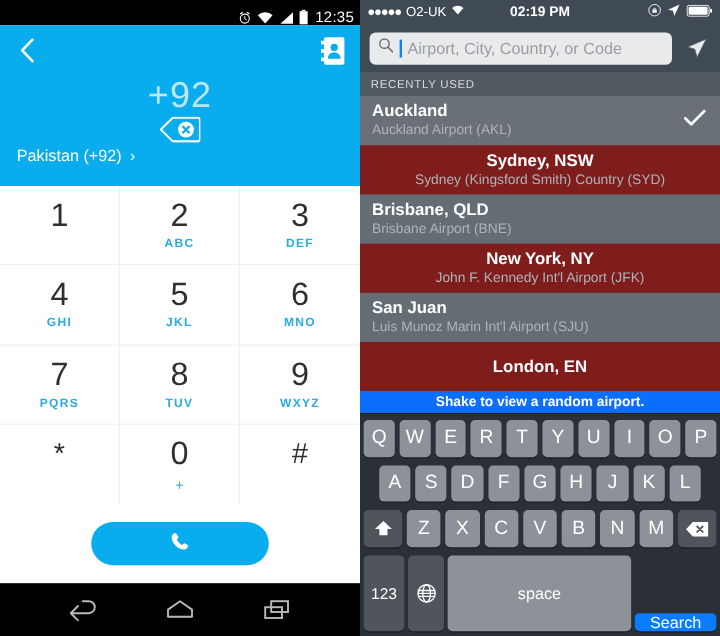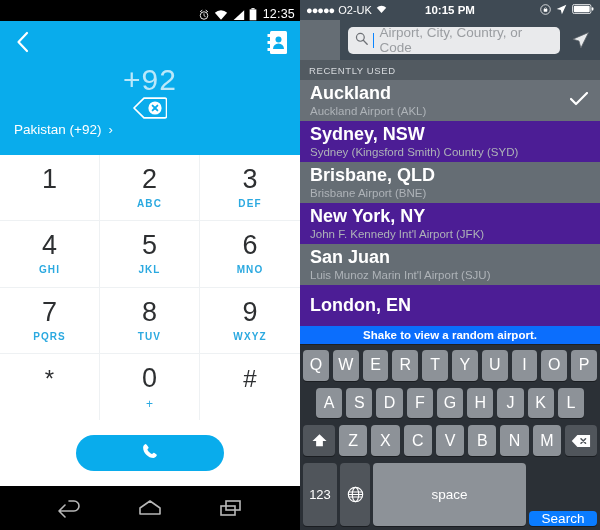--- a/index.html
+++ b/index.html
@@ -77,42 +77,42 @@
     height:20px; background:#3f4a54; color:#fff; font-size:11px;
     display:flex; align-items:center; padding:0 6px; position:relative;
   }
   .ios-carrier { display:flex; align-items:center; gap:4px; }
   .dots { letter-spacing:-1px; font-size:11px; }
   .ios-time { position:absolute; left:0; right:0; text-align:center; font-size:11.5px; font-weight:bold;}
   .ios-status-right { margin-left:auto; display:flex; align-items:center; gap:5px; z-index:2;}
 
   .ios-searchbar {
     height:40px; background:#3f4a54; display:flex; align-items:center;
-    padding:0 8px; gap:8px;margin-left:40px;
+    padding:0 8px; gap:8px;
   }
   .ios-field {
     flex:1; height:27px; background:#e9eaec; border-radius:5px;
     display:flex; align-items:center; padding:0 7px; gap:5px; cursor:text;
   }
   .ios-field .ph { color:#9a9da1; font-size:13.5px; }
   .caret { width:1.5px; height:15px; background:#0a84ff; }
   .ios-locbtn { width:24px; height:24px; display:flex; align-items:center; justify-content:center; cursor:pointer;}
 
   .ios-sectionhdr {
     background:#525a61; color:#d7dade; font-size:9.5px; letter-spacing:.6px;
     padding:5px 9px 4px; font-weight:500;
   }
   .ios-list { flex:0 0 auto; overflow:hidden; position:relative; }
   .ios-row {
     height:41px; padding:0 10px; display:flex; flex-direction:column;
     justify-content:center; cursor:pointer; position:relative;
   }
-  .ios-row.alt { background:#4c1d95; }
+  .ios-row.alt { background:#7f1d1d;text-align:center; }
   .ios-row.sel { background:#697077; }
-  .ios-row .t1 { color:#fff; font-size:18px; font-weight:bold; line-height:1.25; }
+  .ios-row .t1 { color:#fff; font-size:14px; font-weight:bold; line-height:1.25; }
   .ios-row .t2 { color:#aeb3b8; font-size:11.5px; line-height:1.3; }
   .ios-row .check { position:absolute; right:12px; top:50%; transform:translateY(-50%); }
 
   .ios-banner {
     background:#0b6efd; color:#fff; text-align:center;
     font-size:11.5px; font-weight:bold; padding:3px 0; position:relative; z-index:5;
   }
 
   .ios-kb { flex:1; background:#2b3036; padding:5px 3px 4px; display:flex; flex-direction:column; gap:7px;
      border-top:1px solid #1d2125;}
@@ -284,21 +284,21 @@
   <div class="ios-status">
     <span class="ios-carrier">
       <span class="dots">●●●●●</span>
       <span>O2-UK</span>
       <span>
         <svg width="11" height="9" viewBox="0 0 24 20">
             <path d="M12 18 L1.5 6 A15 15 0 0 1 22.5 6 Z" fill="#fff"></path>
           </svg>
       </span>
     </span>
-    <span class="ios-time">10:15 PM</span>
+    <span class="ios-time">02:19 PM</span>
     <span class="ios-status-right">
       <span>
         <svg width="11" height="11" viewBox="0 0 16 16">
             <circle cx="8" cy="8" r="7" fill="none" stroke="#fff" stroke-width="1.1"></circle>
             <rect x="5.4" y="7.2" width="5.2" height="4" rx=".7" fill="#fff"></rect>
             <path d="M6.4 7.2 a1.6 1.6 0 0 1 3.2 0" fill="none" stroke="#fff" stroke-width="1"></path>
           </svg>
       </span>
       <span>
         <svg width="11" height="11" viewBox="0 0 16 16">

